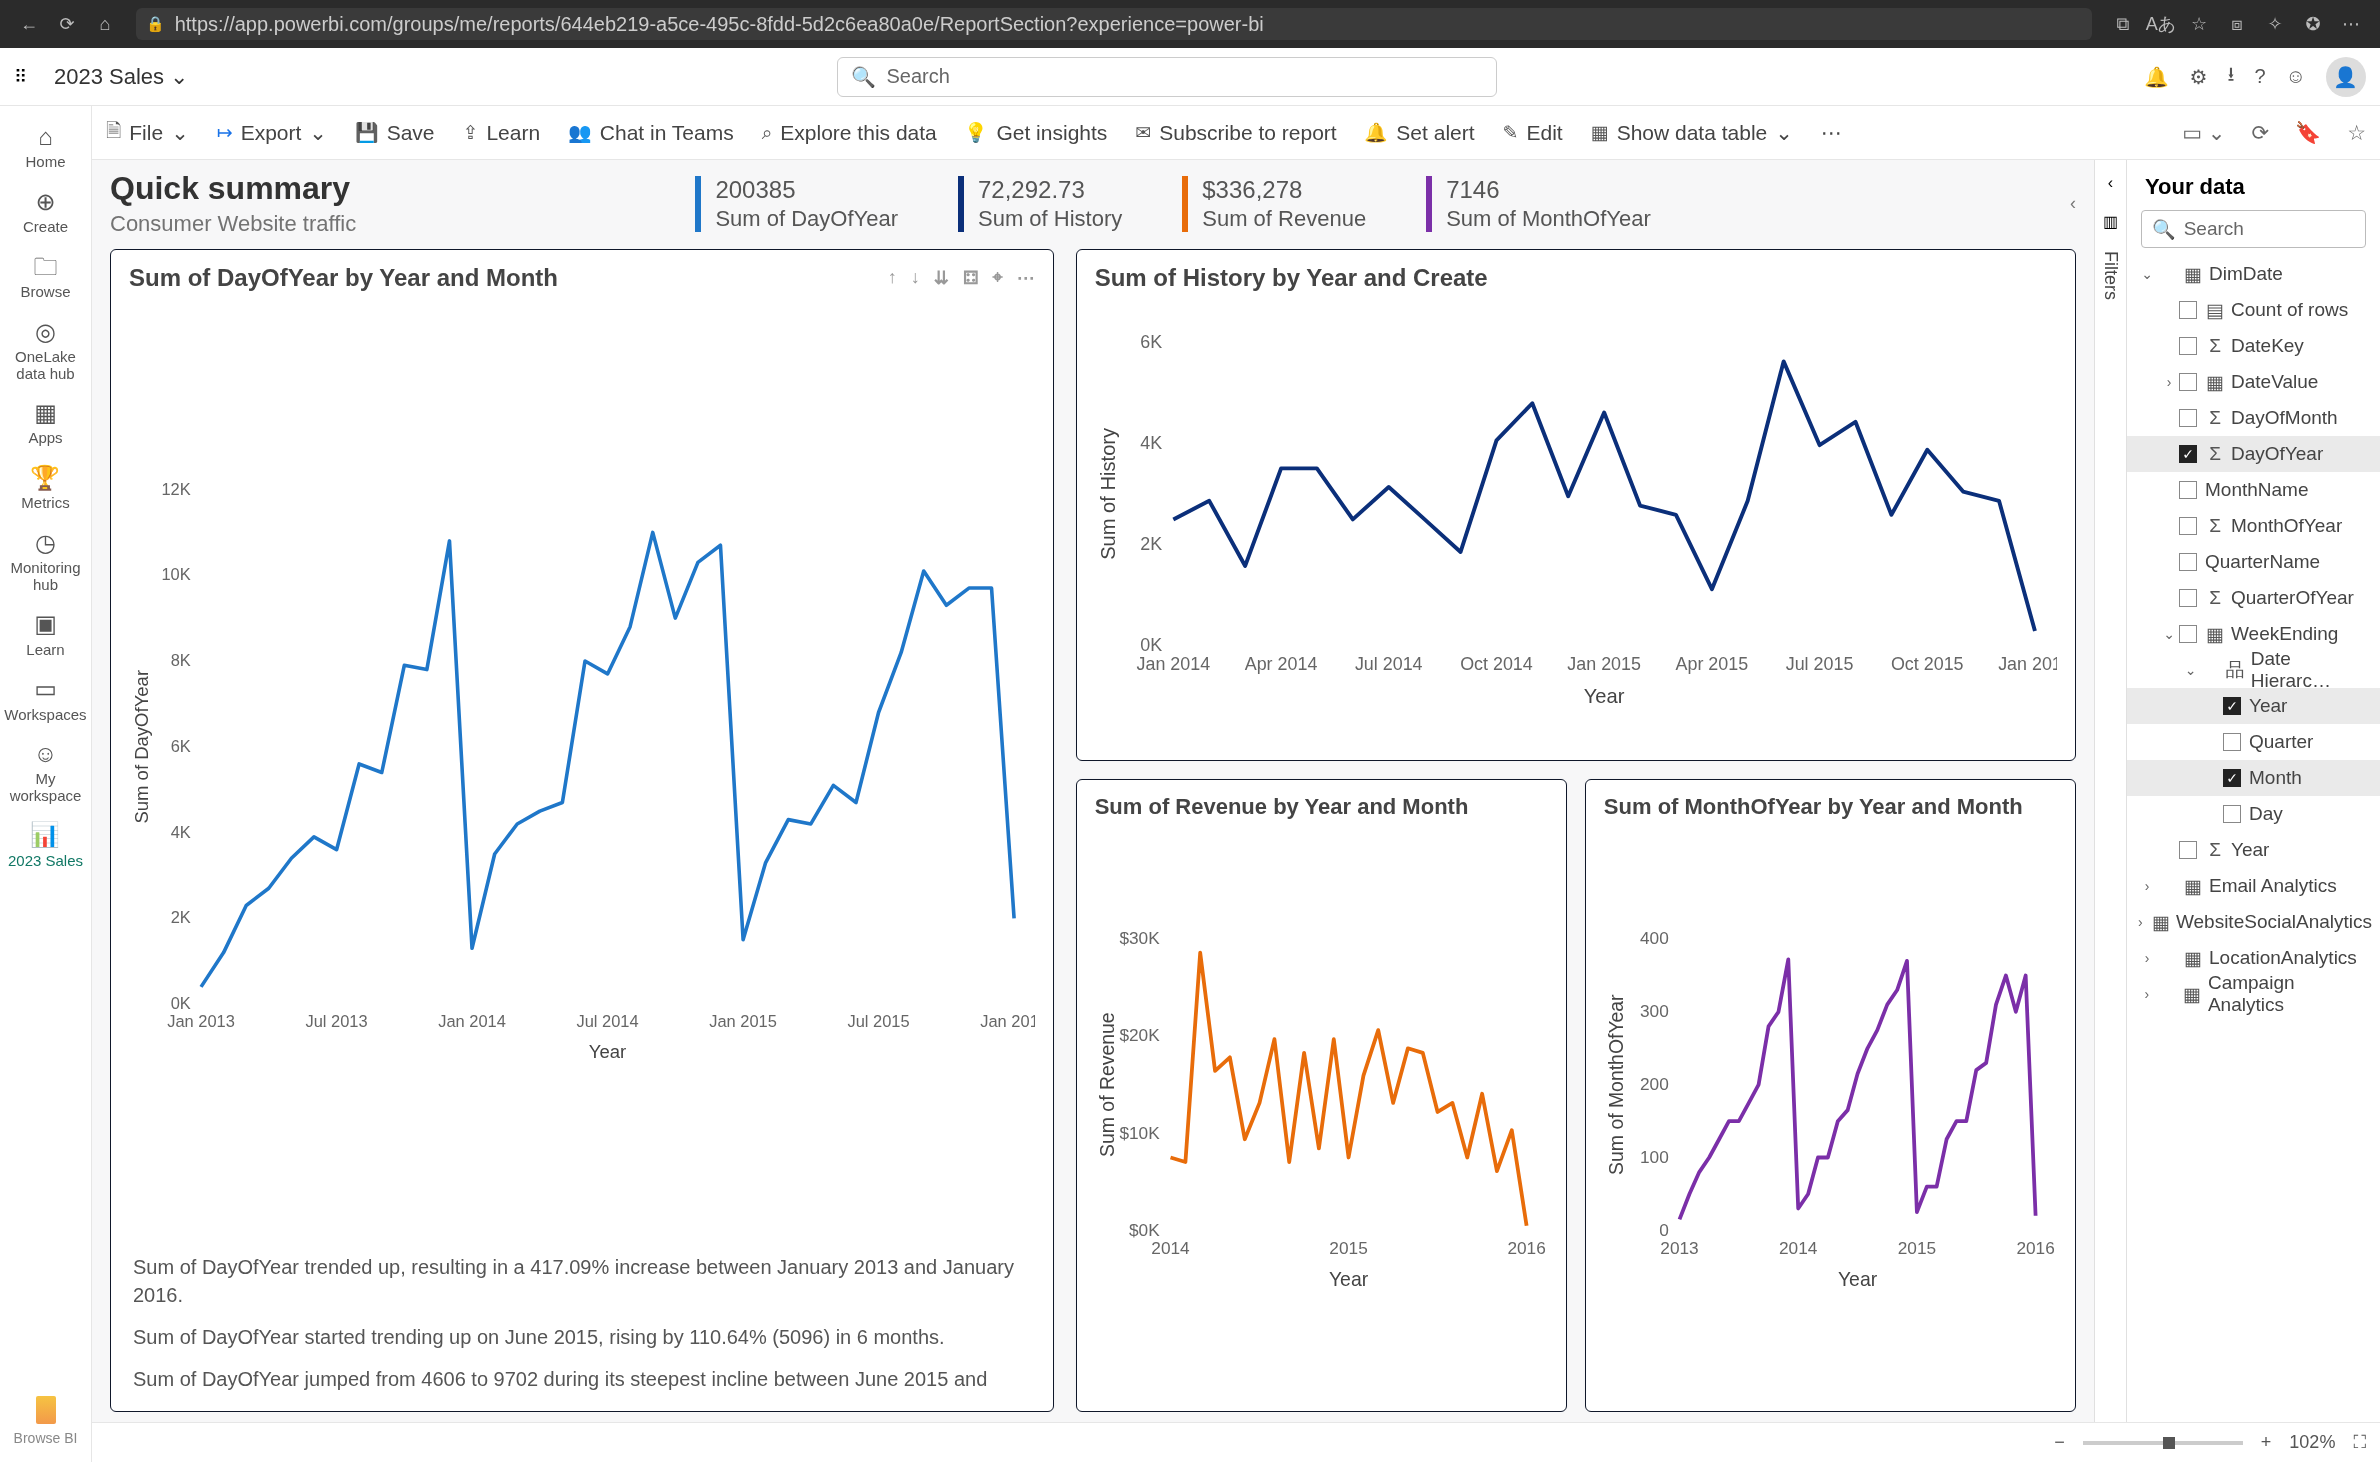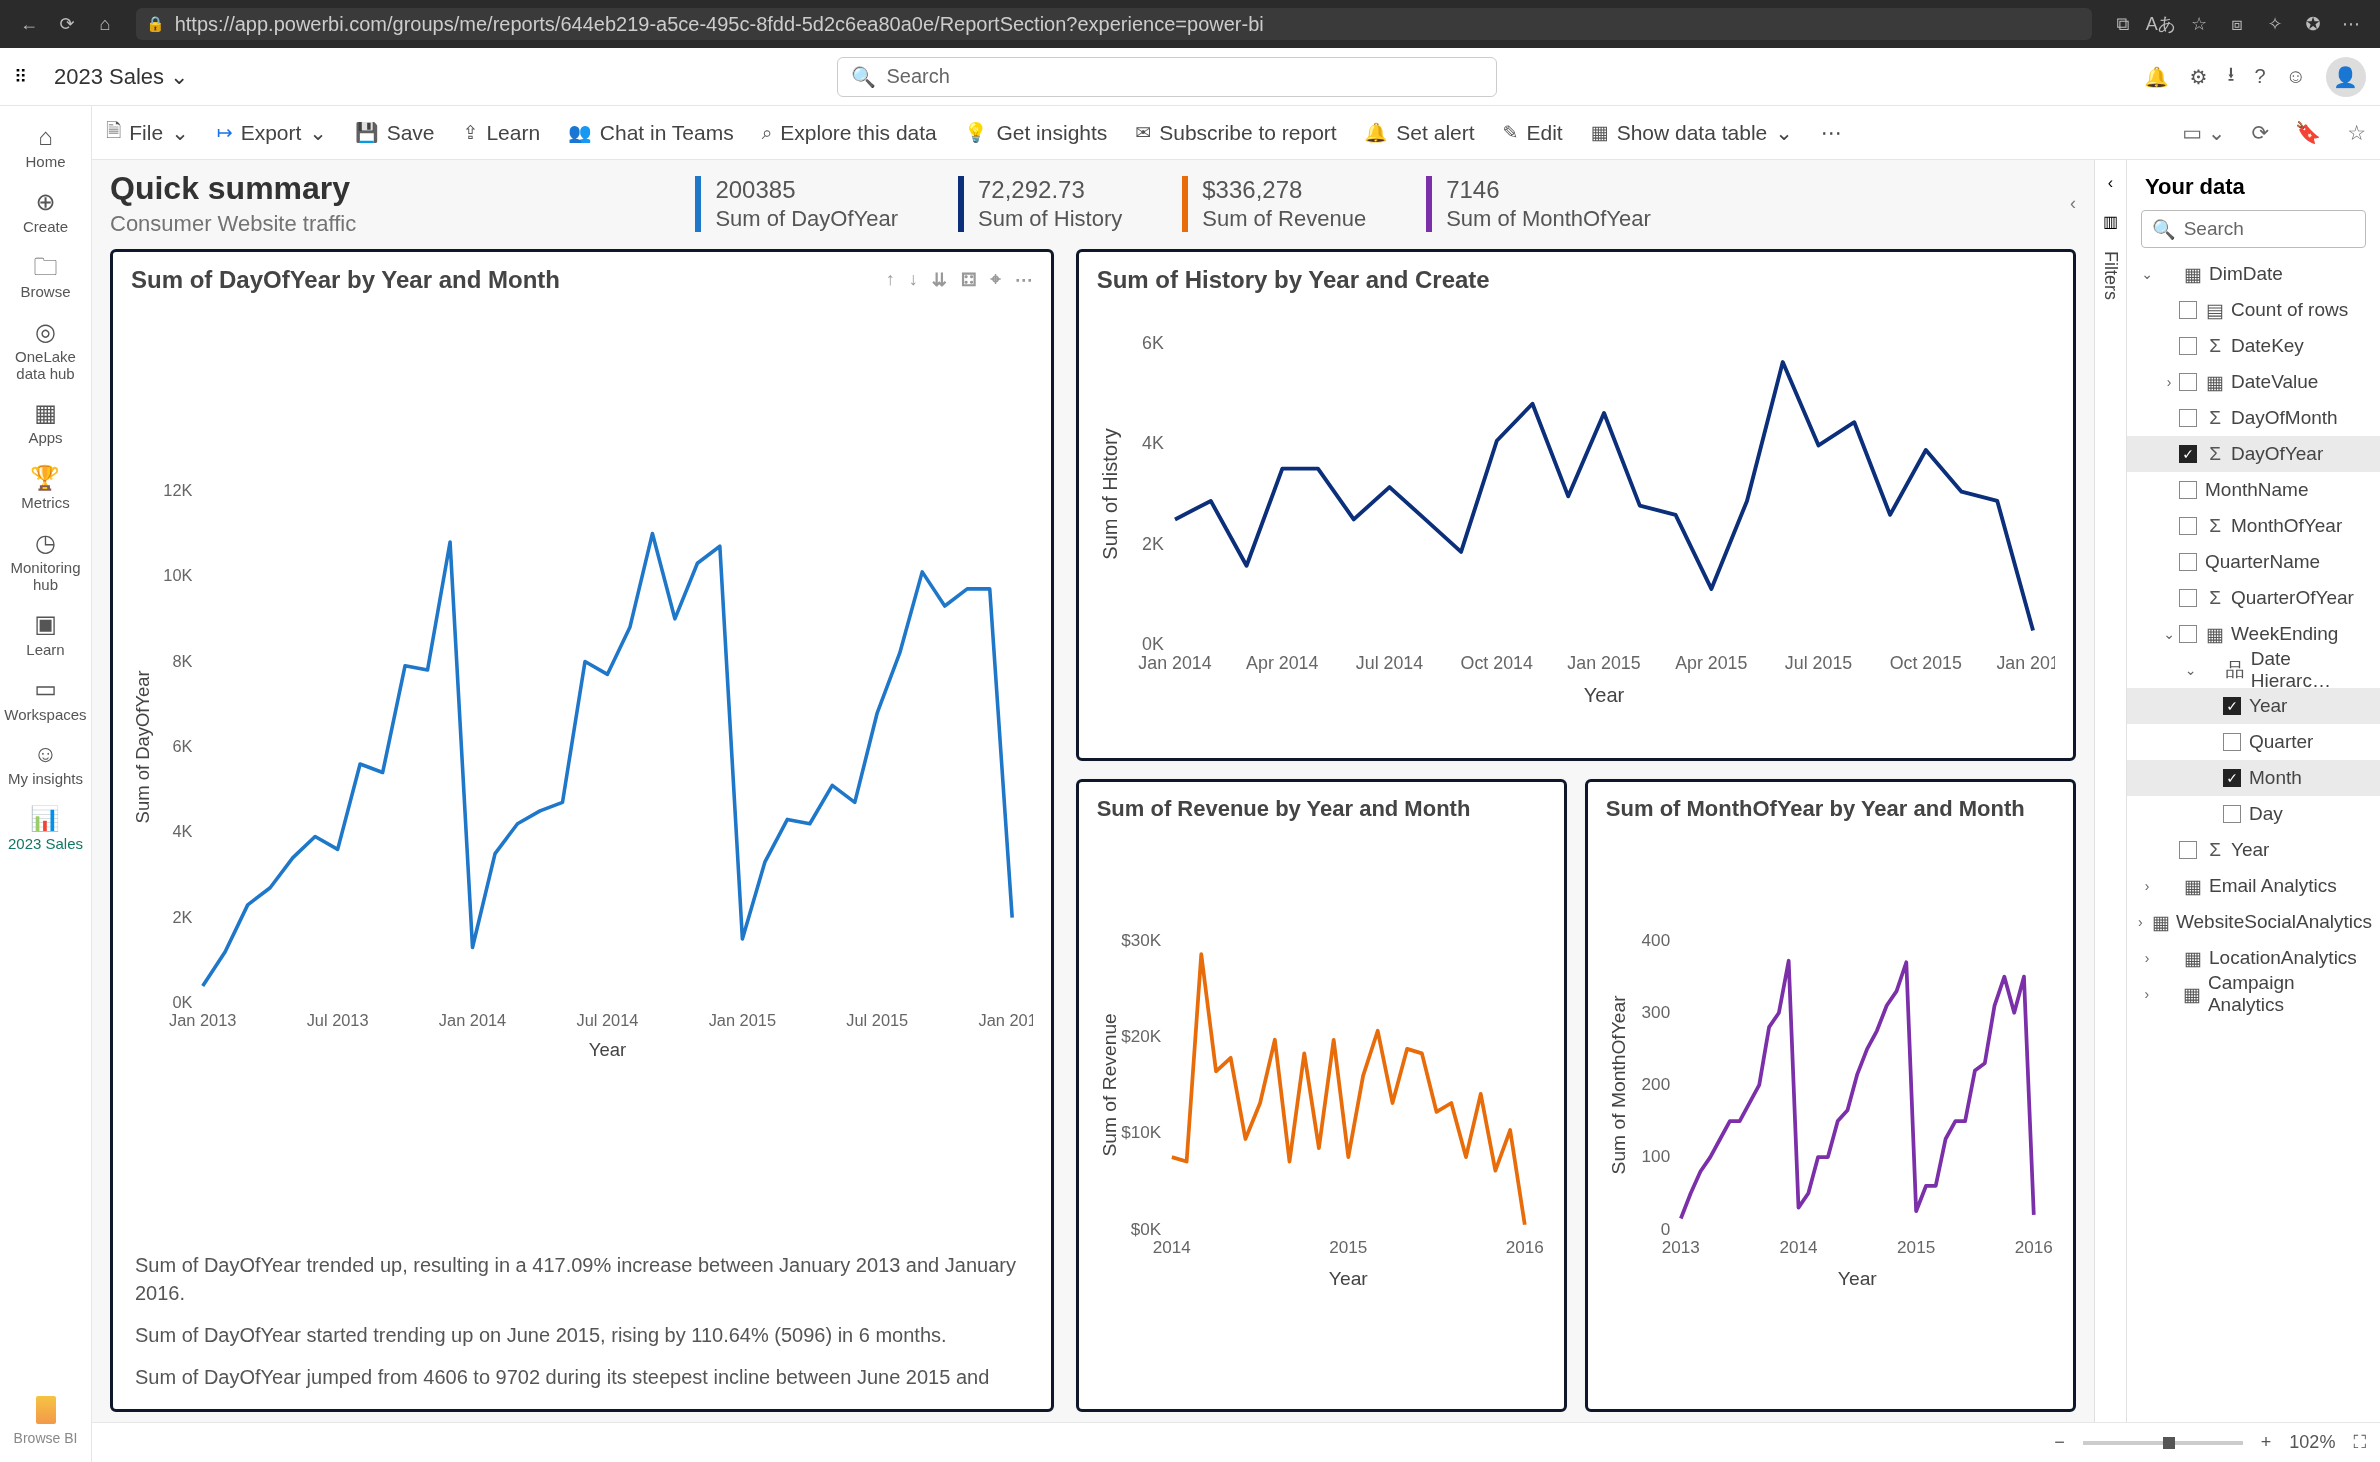--- a/index.html
+++ b/index.html
@@ -49,21 +49,21 @@
 .quick .kpis { display:flex; gap:60px; margin-left:auto; padding-right:80px;}
 .quick .kpi { border-left:6px solid; padding-left:14px; }
 .quick .kpi .val { font-size:24px; color:#555; }
 .quick .kpi .lbl { font-size:22px; color:#555; margin-top:2px;}
 .quick .collapse { margin-left:auto; font-size:18px; color:#777; }
 
 .charts { flex:1; display:flex; gap:22px; overflow:hidden; }
 .col-left { width:48%; display:flex; flex-direction:column; }
 .col-right { flex:1; display:flex; flex-direction:column; gap:18px; }
 
-.card { background:#fff; border:3px solid #0f172a; border-radius:6px; padding:14px 18px; display:flex; flex-direction:column; box-shadow:0 0 3px rgba(0,0,0,0.04); }
+.card { background:#fff; border:1px solid #0f172a; border-radius:6px; padding:14px 18px; display:flex; flex-direction:column; box-shadow:0 0 3px rgba(0,0,0,0.04); }
 .card .card-title { font-size:24px; color:#444; font-weight:600; margin-bottom:6px; display:flex; align-items:center; }
 .card .card-title .title-actions { margin-left:auto; display:flex; gap:14px; color:#999; font-size:18px; }
 .card svg { flex:1; }
 
 .row-pair { display:flex; gap:18px; flex:1; }
 .row-pair .card { flex:1; }
 
 .insight-text { font-size:20px; color:#555; padding:6px 4px 0 4px; line-height:1.4; overflow:hidden; }
 .insight-text p { margin-bottom:14px; }
 
@@ -138,21 +138,21 @@
     <div id="left-nav-items">
         <div class="nav-item"><span class="ic">⌂</span><span class="label">Home</span></div>
         <div class="nav-item"><span class="ic">⊕</span><span class="label">Create</span></div>
         <div class="nav-item"><span class="ic">🗀</span><span class="label">Browse</span></div>
         <div class="nav-item"><span class="ic">◎</span><span class="label">OneLake data hub</span></div>
         <div class="nav-item"><span class="ic">▦</span><span class="label">Apps</span></div>
         <div class="nav-item"><span class="ic">🏆</span><span class="label">Metrics</span></div>
         <div class="nav-item"><span class="ic">◷</span><span class="label">Monitoring hub</span></div>
         <div class="nav-item"><span class="ic">▣</span><span class="label">Learn</span></div>
         <div class="nav-item"><span class="ic">▭</span><span class="label">Workspaces</span></div>
-        <div class="nav-item"><span class="ic">☺</span><span class="label">My insights</span></div>
+        <div class="nav-item"><span class="ic">☺</span><span class="label">My workspace</span></div>
         <div class="nav-item active"><span class="ic">📊</span><span class="label">2023 Sales</span></div>
       </div>
     <div class="spacer-nav"></div>
     <div class="footer-brand">
       <div class="logo"></div>
       <span>Browse BI</span>
     </div>
   </div>
 
   <div class="content">

